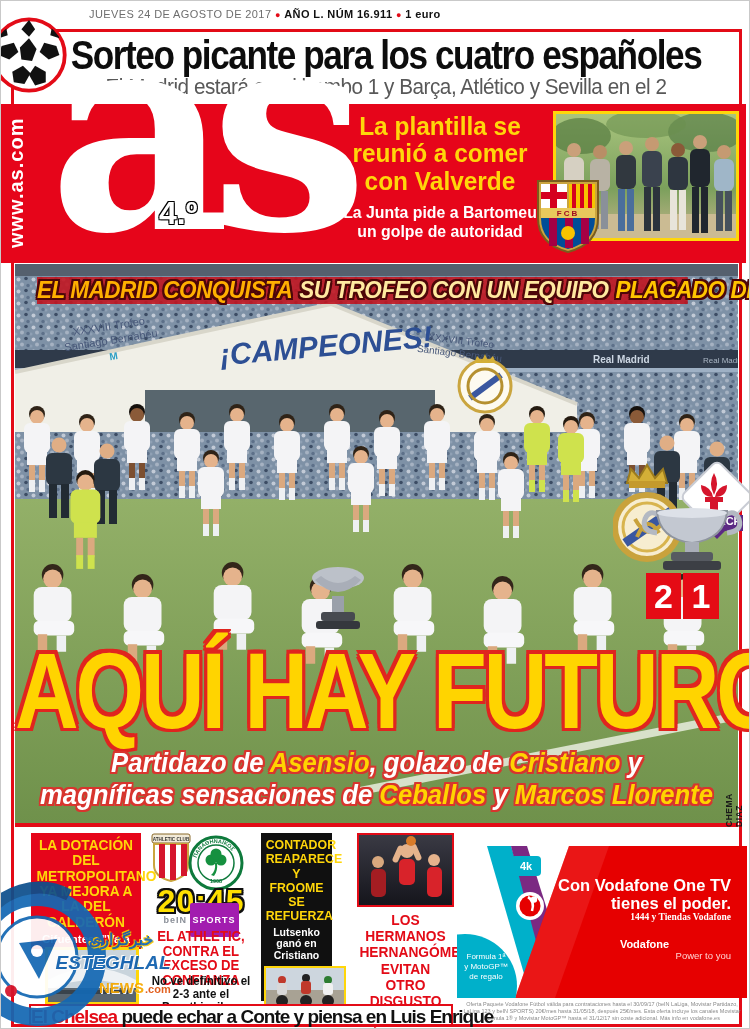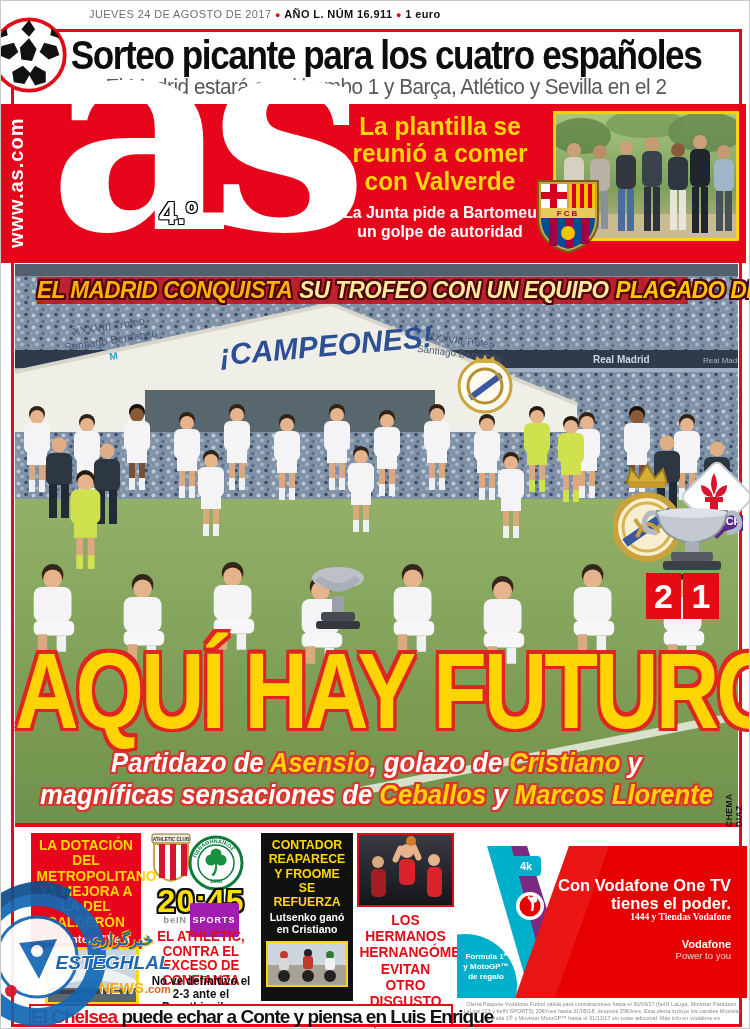--- a/index.html
+++ b/index.html
@@ -358,21 +358,21 @@
     </svg>
     <div class="abs ctr ol-blk2 nowrap" style="left:0;top:50px;width:110px;font-size:32px;font-weight:bold;color:#ffe000;letter-spacing:1px;">20:45</div>
     <div class="abs ctr nowrap" style="left:0;top:82px;width:110px;font-size:9px;">
       <span style="color:#8a8f98;font-weight:bold;letter-spacing:1px;">beIN</span>
       <span style="background:#a21caf;color:#fff;font-weight:bold;padding:12px 3px;border-radius:2px;letter-spacing:1px;">SPORTS</span>
     </div>
     <div class="abs ctr" style="left:-2px;top:96px;width:114px;font-size:14px;font-weight:bold;line-height:1.05;color:#e30b17;transform:scaleX(.94);transform-origin:center top;">EL ATHLETIC, CONTRA EL EXCESO DE CONFIANZA</div>
     <div class="abs ctr" style="left:-2px;top:142px;width:114px;font-size:12px;font-weight:bold;line-height:1.1;color:#111;transform:scaleX(.96);transform-origin:center top;">No ve definitivo el 2-3 ante el Panathinaikos</div>
   </div>
 
-  <div class="abs" style="left:260px;top:832px;width:92px;height:168px;background:#101010;box-sizing:border-box;padding:5px 3px 0;">
+  <div class="abs" style="left:260px;top:832px;width:71px;height:168px;background:#101010;box-sizing:border-box;padding:5px 3px 0;">
     <div class="ctr" style="font-size:13px;font-weight:bold;line-height:1.1;color:#ffd60a;transform:scaleX(.95);transform-origin:center top;">CONTADOR REAPARECE Y FROOME SE REFUERZA</div>
     <div class="ctr" style="margin-top:3px;font-size:10.5px;font-weight:bold;line-height:1.1;color:#fff;">Lutsenko ganó en Cristiano</div>
     <svg style="display:block;margin:5px auto 0;border:2px solid #ffd60a;" width="78" height="42" viewBox="0 0 78 42">
       <rect width="78" height="42" fill="#cdd6de"></rect>
       <rect y="22" width="78" height="20" fill="#a8a294"></rect>
       <g>
         <circle cx="16" cy="12" r="4" fill="#c0392b"></circle>
           <rect x="11" y="15" width="10" height="12" rx="3" fill="#d8d8d8"></rect>
           <circle cx="16" cy="33" r="6" fill="#222"></circle>
         <circle cx="40" cy="10" r="4" fill="#222"></circle>
@@ -420,24 +420,24 @@
       <circle cx="73" cy="60" r="10.5" fill="#e60000"></circle>
       <circle cx="77" cy="53.5" r="3.2" fill="#fff"></circle>
       <path d="M71,51 q7,4 4,14" stroke="#fff" stroke-width="2.6" fill="none"></path>
       <rect x="54" y="10" width="30" height="20" rx="4" fill="#00b0ca"></rect>
     </svg>
     <div class="abs ctr" style="left:54px;top:11px;width:30px;height:18px;line-height:18px;color:#fff;font-weight:bold;font-size:11px;">4k</div>
     <div class="abs" style="right:16px;top:30px;text-align:right;color:#fff;">
       <div class="nowrap" style="font-size:16.5px;font-weight:bold;line-height:1.1;">Con Vodafone One TV</div>
       <div class="nowrap" style="font-size:16.5px;font-weight:bold;line-height:1.1;">tienes el poder.</div>
       <div class="nowrap" style="font-size:9.5px;font-weight:bold;font-family:Liberation Serif, serif;">1444 y Tiendas Vodafone</div>
-      <div class="nowrap" style="margin-top:16px;font-size:11px;font-weight:bold;">Vodafone</div>
+      <div class="nowrap" style="margin-top:16px;font-size:11px;font-weight:bold;text-align:center;">Vodafone</div>
       <div class="nowrap" style="font-size:9.5px;color:#ffd2d2;">Power to you</div>
     </div>
-    <div class="abs ctr" style="left:0;top:106px;width:58px;color:#fff;font-size:8px;font-weight:bold;line-height:1.25;">
+    <div class="abs ctr" style="left:0;top:106px;width:58px;color:#fff;font-size:8px;font-weight:normal;line-height:1.25;">
       <div>Formula 1ª</div>
       <div>y MotoGP™</div>
       <div>de regalo</div>
     </div>
   </div>
   <div class="abs ctr" style="left:458px;top:1000px;width:286px;font-size:5.5px;line-height:1.3;color:#8a8a8a;">Oferta Paquete Vodafone Fútbol válida para contrataciones hasta el 30/09/17 (beIN LaLiga, Movistar Partidazo, LaLiga 123 y beIN SPORTS) 20€/mes hasta 31/05/18, después 25€/mes. Esta oferta incluye los canales Movistar Formula 1® y Movistar MotoGP™ hasta el 31/12/17 sin coste adicional. Más info en vodafone.es</div>
 
   <div class="abs ctr nowrap" style="left:28px;top:1003px;width:424px;height:22px;line-height:22px;background:#fff;border:2px solid #e30b17;box-sizing:border-box;font-size:19px;font-weight:bold;letter-spacing:-1px;transform:scaleX(1);">
     <span style="color:#e30b17;">El Chelsea</span><span style="color:#111;"> puede echar a Conte y piensa en Luis Enrique</span>
   </div>

